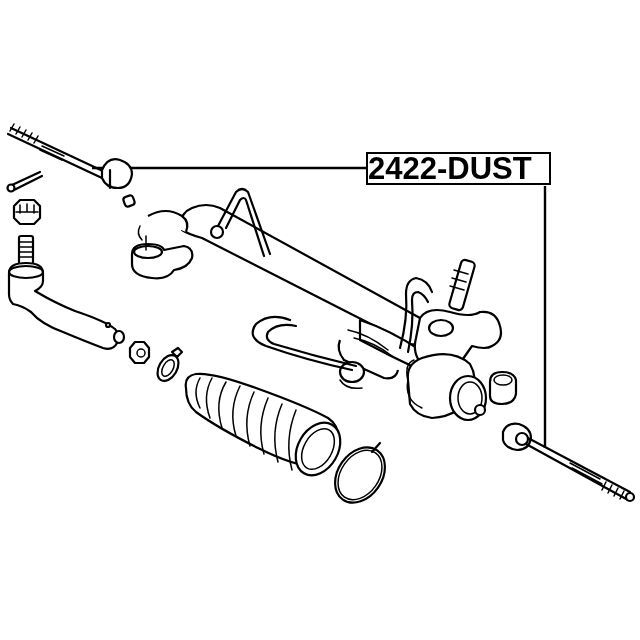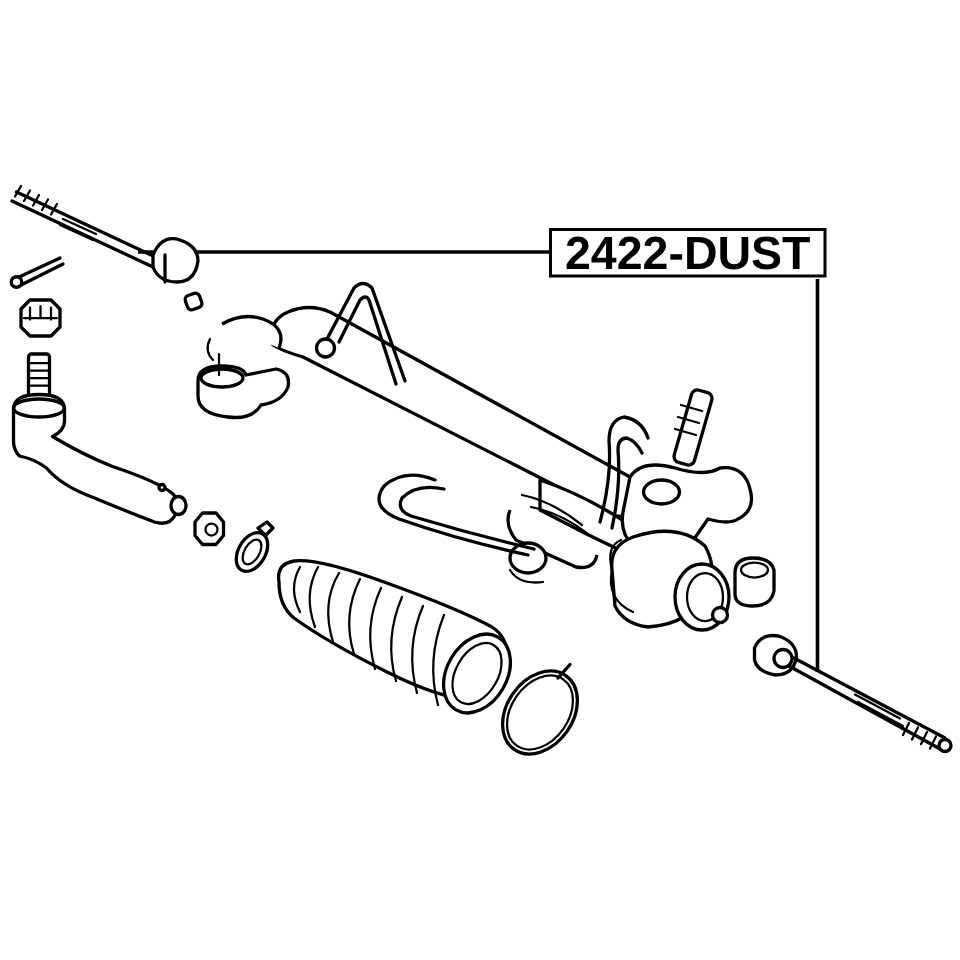--- a/index.html
+++ b/index.html
@@ -6,21 +6,21 @@
   body { width: 640px; height: 640px; overflow: hidden; position: relative; font-family: "Liberation Sans", sans-serif; }
   #stage { position: absolute; left: 0; top: 0; width: 640px; height: 640px; }
   svg { position: absolute; left: 0; top: 0; }
   .ln { fill: none; stroke: #000; stroke-width: 2.2; stroke-linecap: round; stroke-linejoin: round; }
   .ln-thin { fill: none; stroke: #000; stroke-width: 1.5; stroke-linecap: round; stroke-linejoin: round; }
   .fw { fill: #fff; stroke: #000; stroke-width: 2.2; stroke-linejoin: round; }
   .leader { fill: none; stroke: #000; stroke-width: 2.4; }
   #part-label {
     position: absolute; left: 366px; top: 152px; width: 185px; height: 33px;
     border: 2.5px solid #000; background: #fff; box-sizing: border-box;
-    font-weight: bold; font-size: 31px; line-height: 29px; text-align: center;
+    font-weight: bold; font-size: 31px; line-height: 29px; text-align: left;
     color: #000; letter-spacing: 0px;
   }
 </style>
 </head>
 <body>
 
 <div id="stage">
 <svg width="640" height="640" viewBox="0 0 640 640">
 
   <g>

